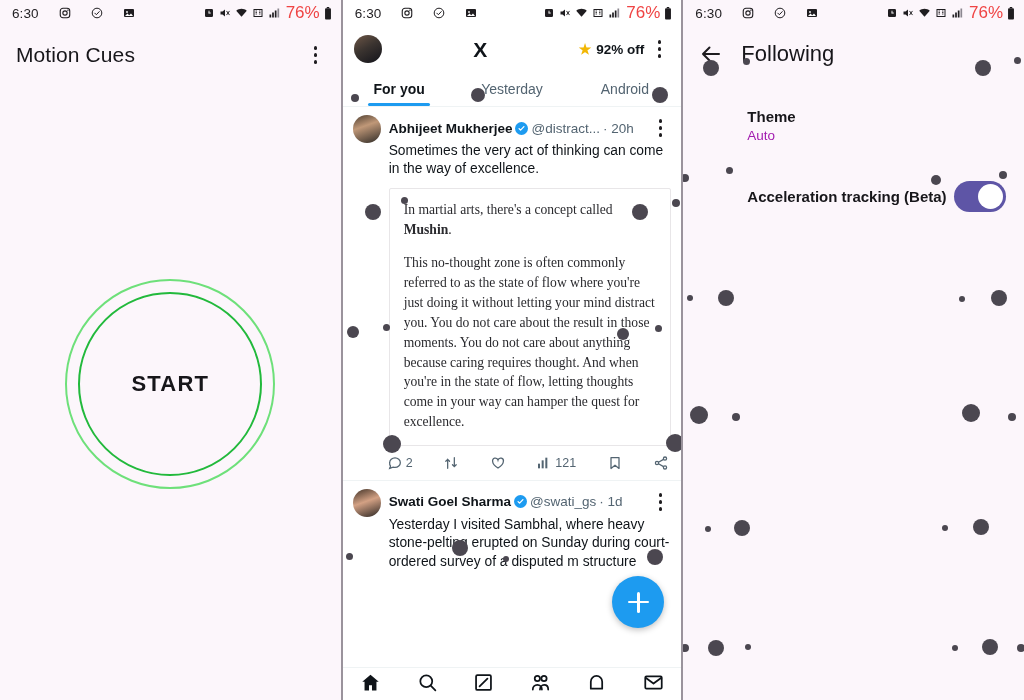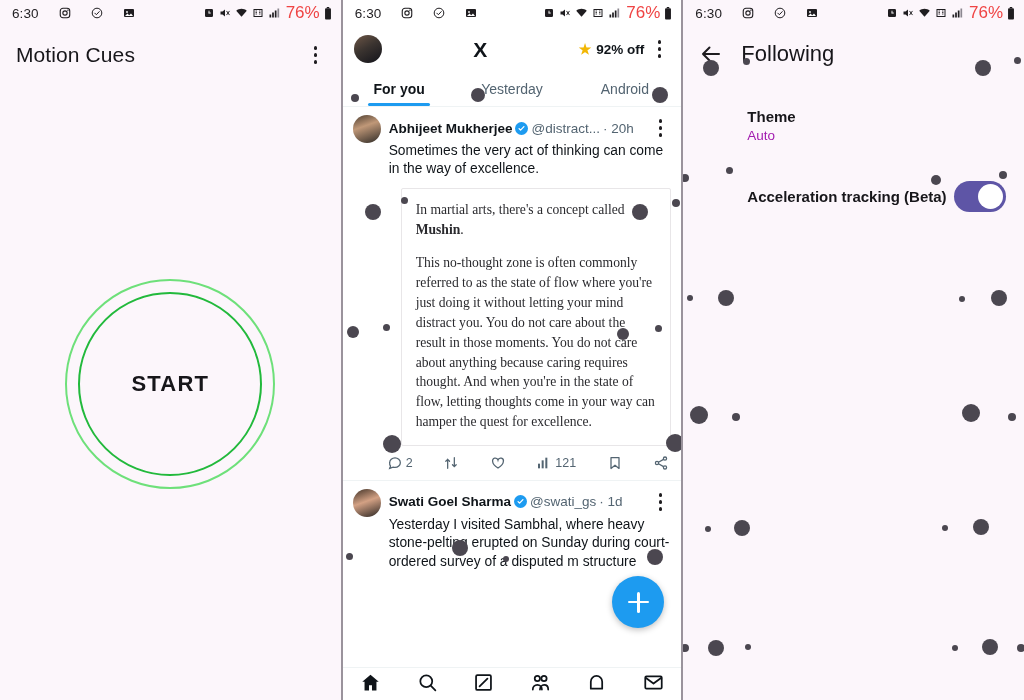--- a/index.html
+++ b/index.html
@@ -72,21 +72,21 @@
   .tw-head{display:flex;align-items:center;gap:3px;font-size:13.5px;white-space:nowrap;}
   .tw-name{font-weight:bold;color:#0f1419;}
   .verified{width:13px;height:13px;border-radius:50%;background:#1d9bf0;
     display:inline-flex;align-items:center;justify-content:center;flex:0 0 13px;}
   .verified svg{width:9px;height:9px;}
   .tw-handle{color:#536471;overflow:hidden;text-overflow:ellipsis;}
   .tw-time{color:#536471;}
   .tw-kebab{margin-left:auto;}
   .tw-text{font-size:13.8px;color:#0f1419;line-height:1.33;margin-top:1px;}
 
-  .tw-card{margin:9px 0 0 12px;border:1px solid #e8e6e8;border-radius:2px;
+  .tw-card{margin:9px 0 0 0;border:1px solid #e8e6e8;border-radius:2px;
     padding:11px 14px 13px 14px;background:#fff;}
   .tw-card p{margin:0 0 14px 0;font-family:"Liberation Serif", serif;
     font-size:13.6px;line-height:1.46;color:#2a2a2e;}
   .tw-card p:last-child{margin-bottom:0;}
   .tw-card b{font-weight:bold;}
 
   .tw-actions{display:flex;align-items:center;padding:7px 12px 9px 44px;
     justify-content:space-between;color:#536471;font-size:12.5px;}
   .act{display:flex;align-items:center;gap:3px;cursor:pointer;}
   .act svg{width:16px;height:16px;}

